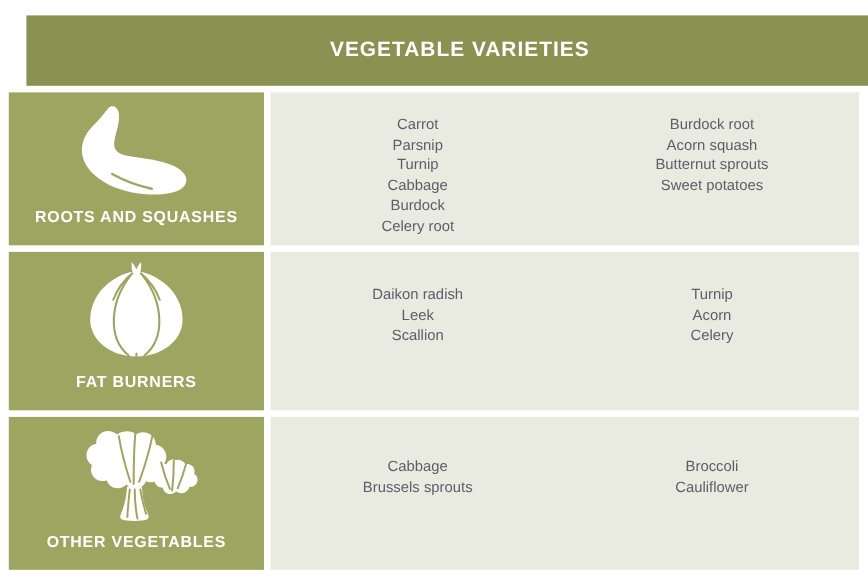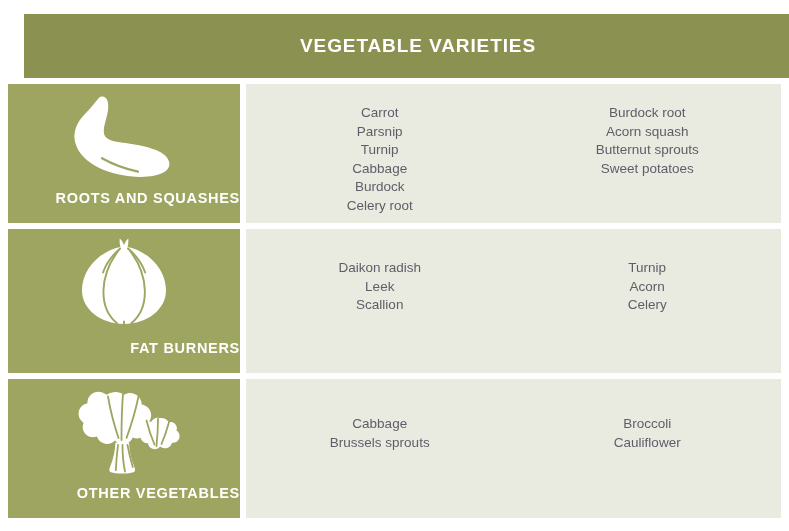--- a/index.html
+++ b/index.html
@@ -62,21 +62,21 @@
   .cat-row.r3 { height: 139px; }
 
   
   .label-cell {
     position: relative;
     width: 232px;
     flex: 0 0 232px;
     background: #9da560;
     display: flex;
     flex-direction: column;
-    align-items: flex-end;
+    align-items: center;
     justify-content: flex-end;
     padding-bottom: 10px;
     box-sizing: border-box;
   }
   .cat-icon {
     flex: 1 1 auto;
     display: flex;
     align-items: center;
     justify-content: center;
     width: 100%;

